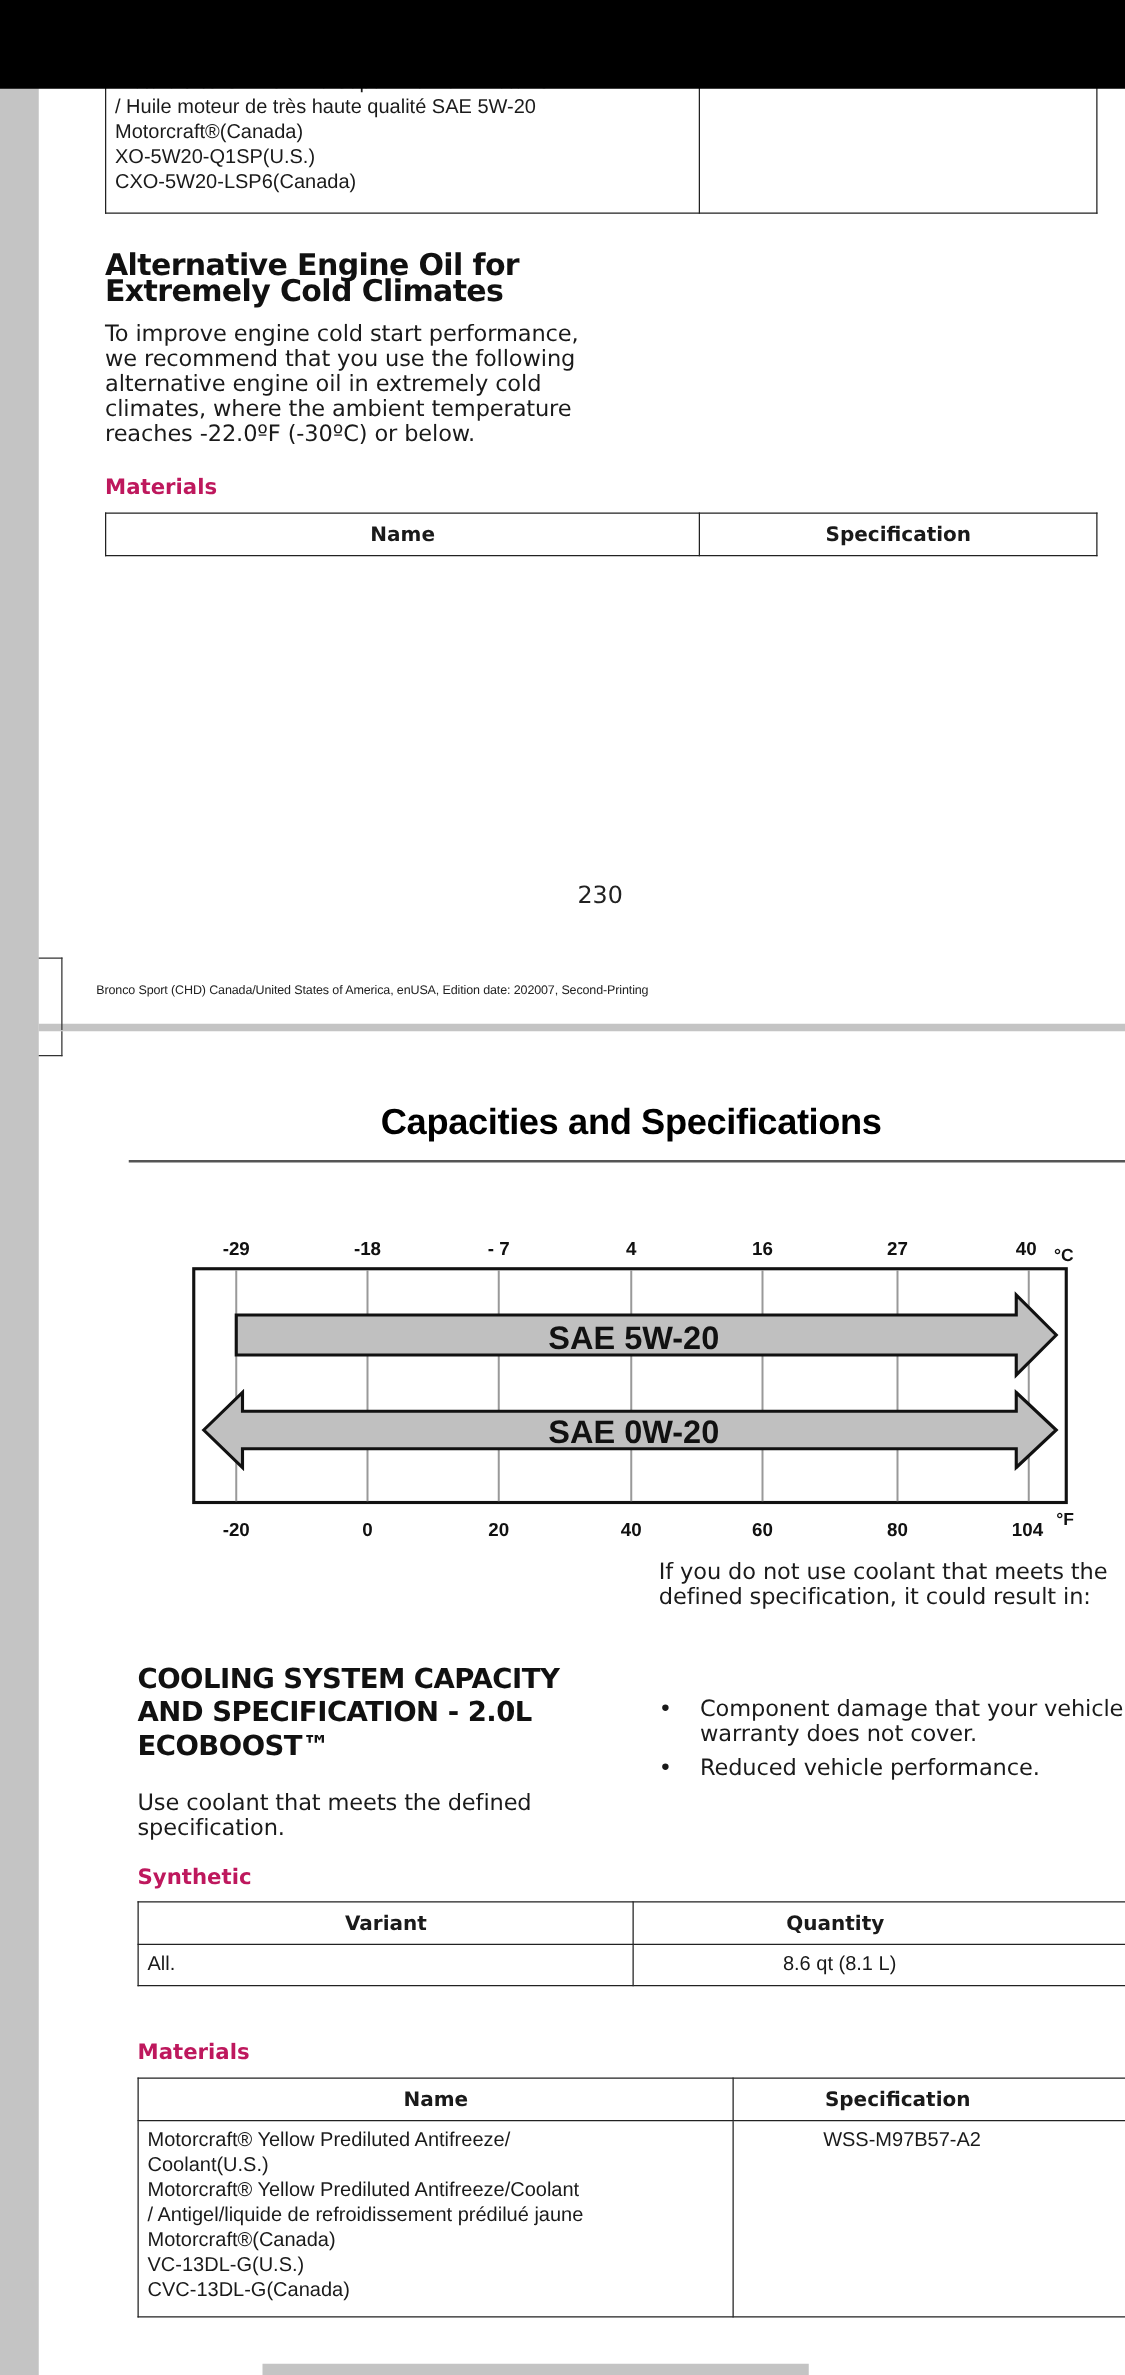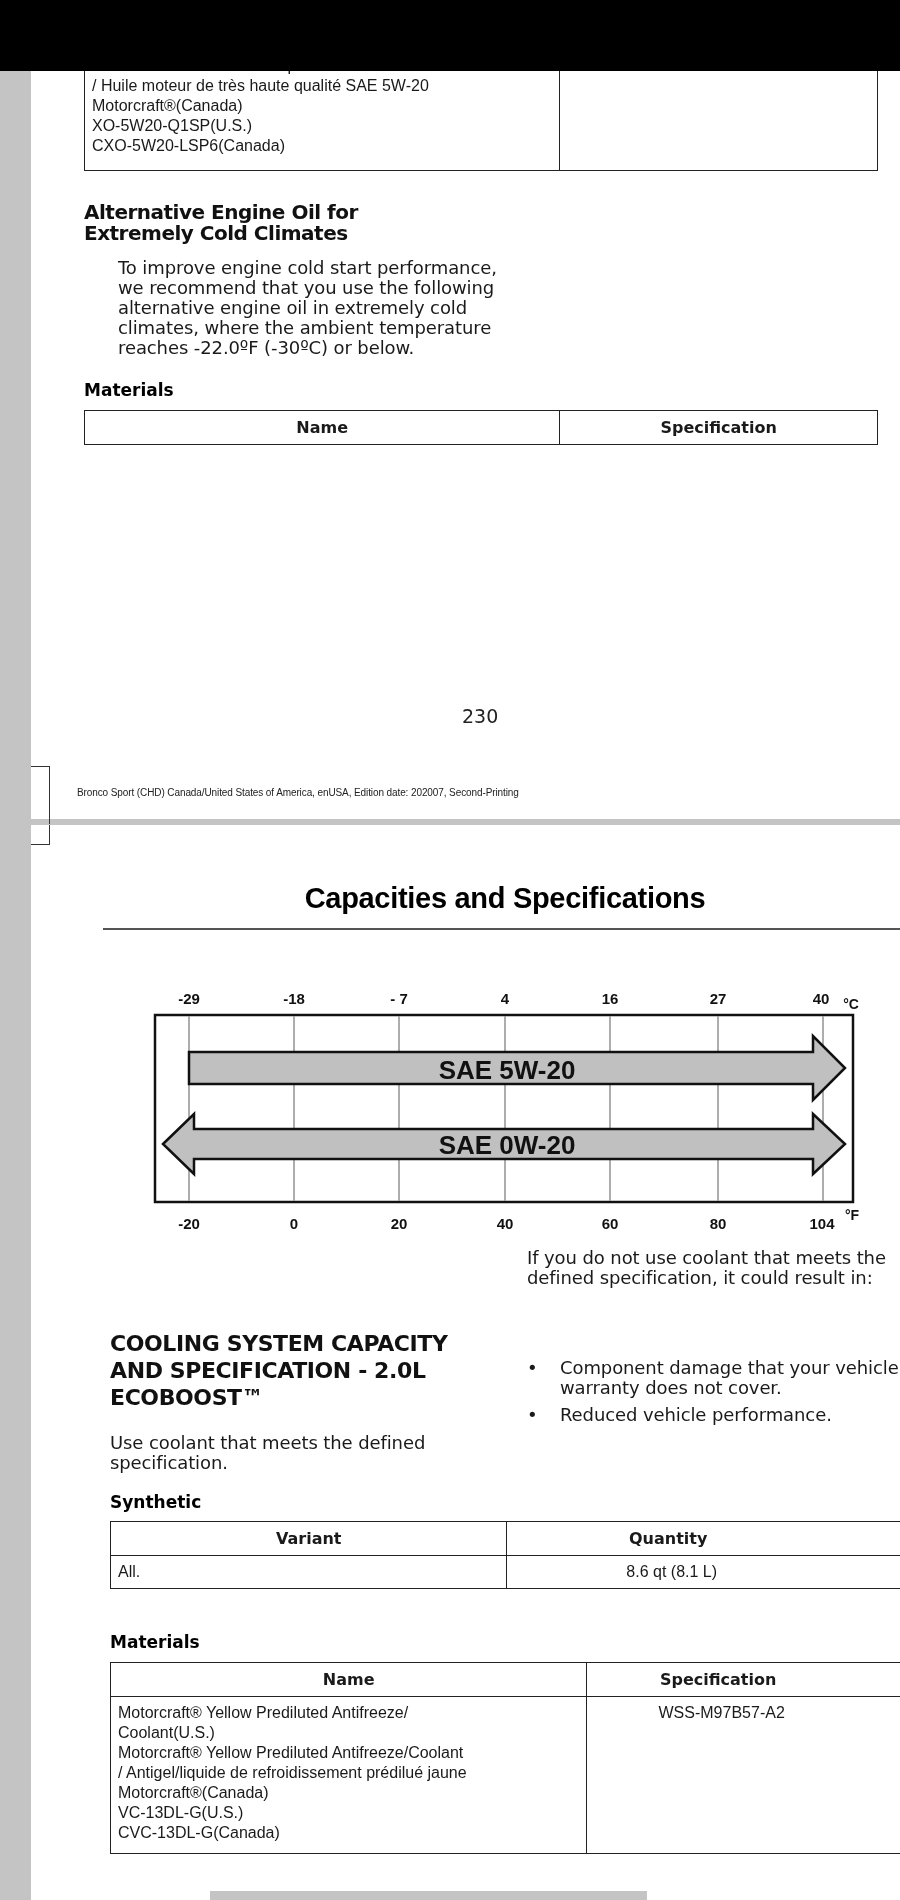--- a/index.html
+++ b/index.html
@@ -7,22 +7,22 @@
       width: 900px; height: 1900px; position: relative; overflow: hidden;
       background: #ffffff; font-family: "DejaVu Sans", sans-serif; color: #1a1a1a;
     }
     .left-gutter { position: absolute; left: 0; top: 0; width: 31px; height: 1900px; background: #c4c4c4; }
     .top-bar { position: absolute; left: 0; top: 0; width: 900px; height: 71px; background: #000; z-index: 5; }
     .page-sep { position: absolute; left: 31px; top: 819px; width: 869px; height: 6px; background: #c4c4c4; }
     .crop-mark { position: absolute; border-color: #333; border-style: solid; }
 
     .abs { position: absolute; }
     .body-text { font-size: 18px; line-height: 20px; color: #1a1a1a; letter-spacing: -0.1px; }
-    .h-sub { font-family: "DejaVu Sans", sans-serif; font-weight: bold; font-size: 20px; line-height: 21px; color: #111; letter-spacing: -0.5px; }
-    .h-label { font-weight: bold; font-size: 17px; color: #000000; }
+    .h-sub { font-family: "DejaVu Sans", sans-serif; font-weight: bold; font-size: 24px; line-height: 21px; color: #111; letter-spacing: -0.5px; }
+    .h-label { font-weight: bold; font-size: 17px; color: #be185d; }
 
     table.spec { position: absolute; border-collapse: collapse; font-family: "Liberation Sans", sans-serif; }
     table.spec th, table.spec td { border: 1.5px solid #222; vertical-align: top; }
     table.spec th { font-family: "DejaVu Sans", sans-serif; font-weight: bold; font-size: 16px; height: 33px; text-align: center; vertical-align: middle; padding: 0; }
     table.spec td { font-size: 16px; line-height: 20px; padding: 6px 6px 4px 7px; }
     table.spec td.center { text-align: center; }
     .multiline { white-space: pre-line; }
 
     .page-number { position: absolute; left: 462px; top: 705px; font-size: 19px; color: #222; }
     .footer-text { position: absolute; left: 77px; top: 787px; font-family: "Liberation Sans", sans-serif; font-size: 10px; color: #222; letter-spacing: -0.1px; }
@@ -63,21 +63,21 @@
 CXO-5W20-LSP6(Canada)</td>
       <td></td>
     </tr>
   </tbody>
     </table>
 
   <div class="abs h-sub" style="left:84px;top:202px;width:400px;">
     <div>Alternative Engine Oil for</div>
     <div>Extremely Cold Climates</div>
   </div>
-  <div class="abs body-text" style="left:84px;top:258px;width:390px;margin-left:34px;">To improve engine cold start performance, we recommend that you use the following alternative engine oil in extremely cold climates, where the ambient temperature reaches -22.0ºF (-30ºC) or below.</div>
+  <div class="abs body-text" style="left:84px;top:258px;width:390px;">To improve engine cold start performance, we recommend that you use the following alternative engine oil in extremely cold climates, where the ambient temperature reaches -22.0ºF (-30ºC) or below.</div>
   <div class="abs h-label" style="left:84px;top:380px;">Materials</div>
 
   <table class="spec" style="left:84px;top:410px;width:794px;">
     <colgroup>
         <col style="width:476px">
         <col style="width:318px">
       </colgroup>
     <tbody>
         <tr>
       <th>Name</th>

